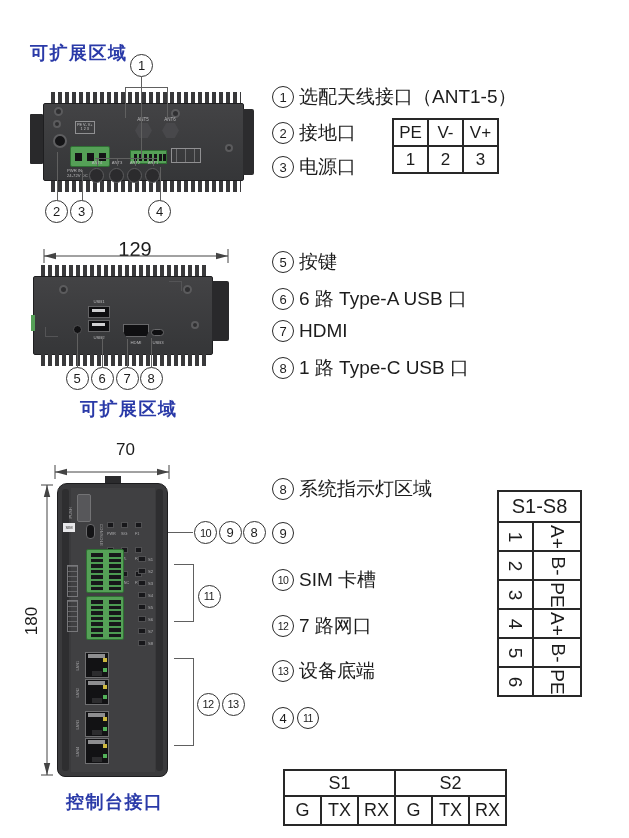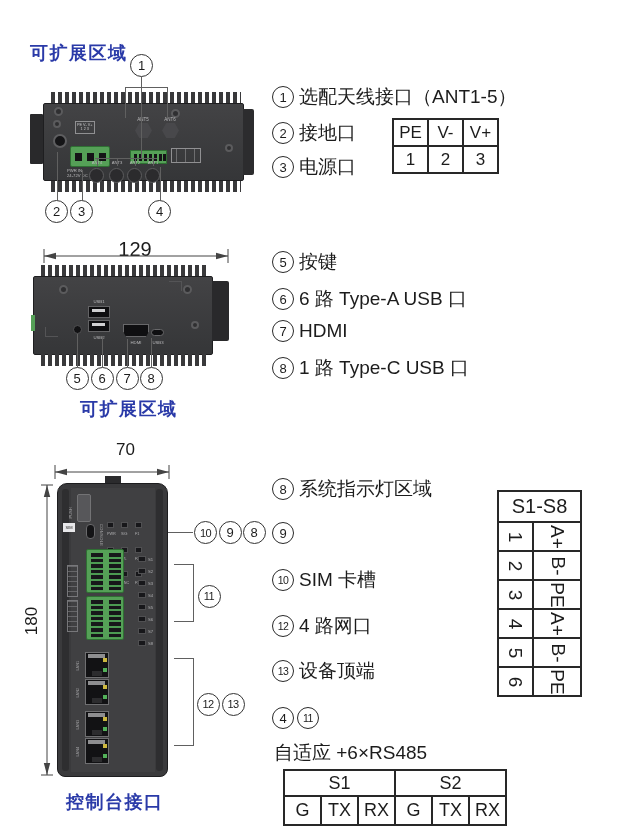--- a/index.html
+++ b/index.html
@@ -342,25 +342,25 @@
   </div>
   <div class="item" style="left:272px;top:522px">
     <span class="circ">9</span>
   </div>
   <div class="item" style="left:272px;top:567px">
     <span class="circ two">10</span>
     <span>SIM 卡槽</span>
   </div>
   <div class="item" style="left:272px;top:613px">
     <span class="circ two">12</span>
-    <span>4 路网口</span>
+    <span>7 路网口</span>
   </div>
   <div class="item" style="left:272px;top:658px">
     <span class="circ two">13</span>
-    <span>设备顶端</span>
+    <span>设备底端</span>
   </div>
 
   <table class="dtbl" style="left:497px;top:490px;font-size:19px">
     <tbody>
         <tr>
           <th colspan="2" style="width:79px;height:29px;font-size:20px;font-weight:400">S1-S8</th>
         </tr>
     <tr>
           <td style="width:33px;height:27px"><span class="rot">1</span></td>
         <td style="width:46px"><span class="rot">A+</span></td>
@@ -385,21 +385,20 @@
           <td style="height:27px"><span class="rot">6</span></td>
         <td><span class="rot">PE</span></td>
         </tr>
   </tbody>
     </table>
 
   <div class="item" style="left:272px;top:707px;gap:3px">
     <span class="circ">4</span>
     <span class="circ two">11</span>
   </div>
-  <div class="abs" style="left:274px;top:740px;font-size:19px;white-space:nowrap">自适应 +6×RS485</div>
 
   <table class="dtbl" style="left:283px;top:769px;font-size:18px">
     <tbody>
         <tr>
       <td colspan="3" style="width:105px;height:24px">S1</td>
       <td colspan="3" style="width:105px">S2</td>
     </tr>
     <tr>
       <td style="width:35px;height:27px">G</td>
       <td style="width:35px">TX</td>

